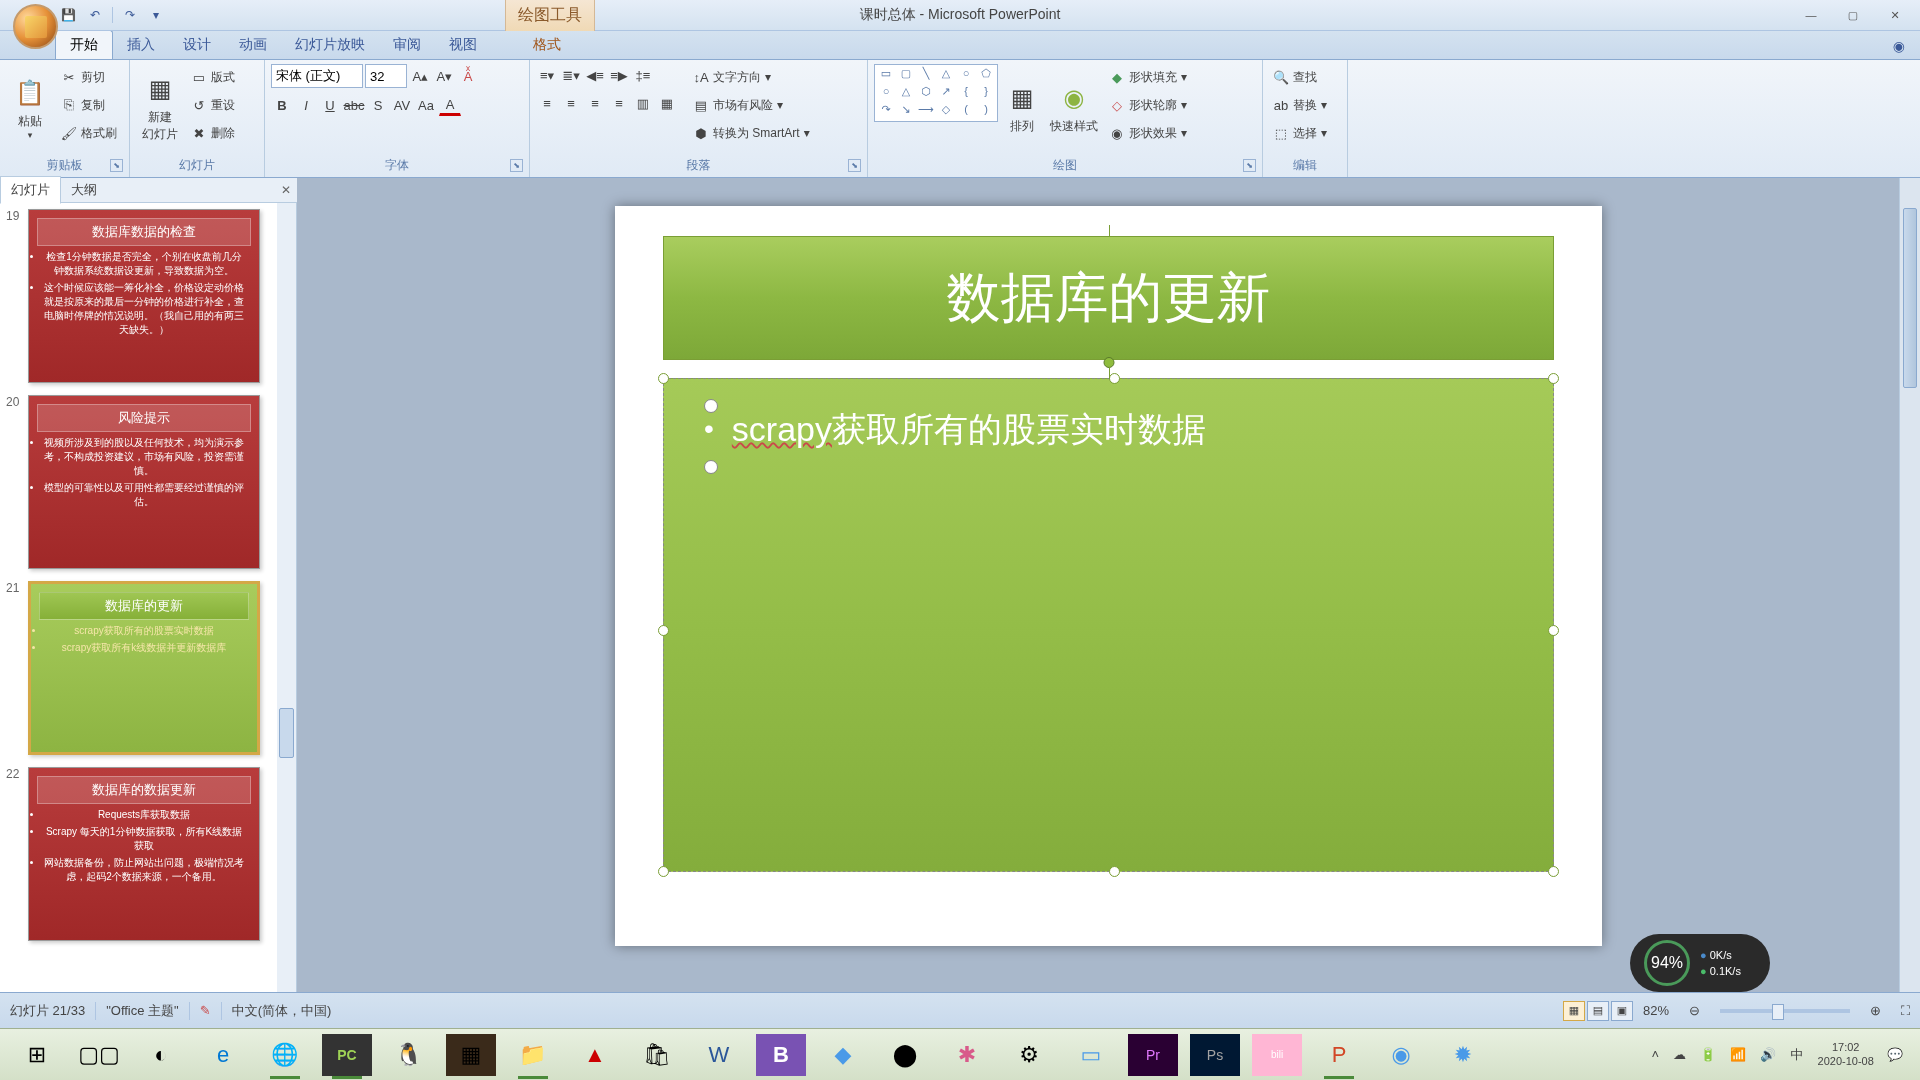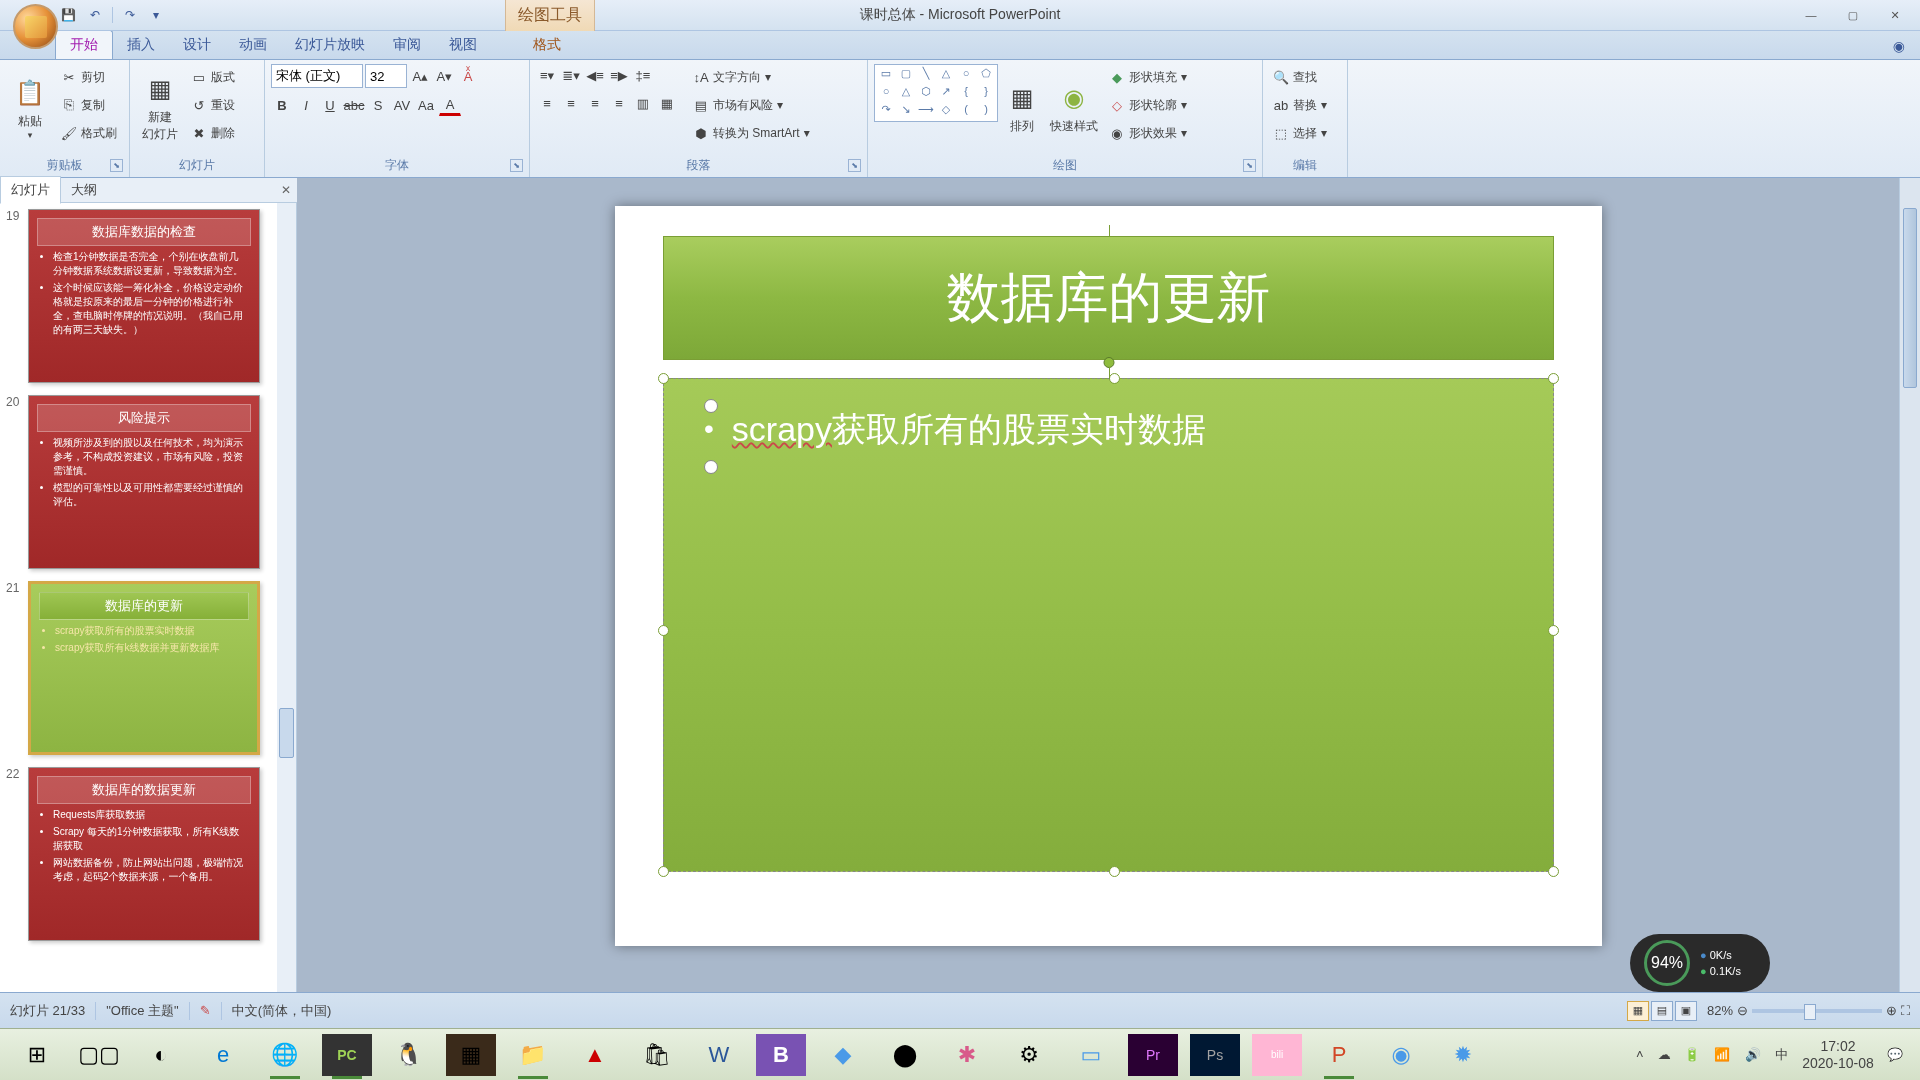--- a/index.html
+++ b/index.html
@@ -13,21 +13,21 @@
 .qat-btn { width: 18px; height: 18px; display:flex; align-items:center; justify-content:center; font-size:12px; color:#3b5998; }
 .qat-sep { width:1px; height:16px; background:#aec5e2; }
 .contextual-tab { position:absolute; left:505px; top:0; height:31px; padding:0 12px; background:linear-gradient(#f5e6d3,#f0d9b5); color:#8b5a2b; font-size:16px; display:flex; align-items:center; border-left:1px solid #d4b896; border-right:1px solid #d4b896; }
 .title-text { position: absolute; left: 50%; transform: translateX(-50%); font-size: 14px; color: #444; }
 .window-btns { position: absolute; right: 5px; display: flex; gap: 2px; }
 .window-btn { width: 40px; height: 22px; display: flex; align-items: center; justify-content: center; font-size: 11px; color: #555; }
 
 
 .tabs { height: 29px; background: linear-gradient(#d4e2f0, #c8d9ec); display: flex; align-items: flex-end; padding-left: 55px; border-bottom: 1px solid #8aa9cf; }
 .tab { padding: 5px 14px; font-size: 14px; color: #3b5998; cursor: pointer; }
-.tab.active { background: #f1f5fa; border: 1px solid #8aa9cf; border-bottom: none; border-radius: 3px 3px 0 0; color: #a21caf; }
+.tab.active { background: #f1f5fa; border: 1px solid #8aa9cf; border-bottom: none; border-radius: 3px 3px 0 0; color: #000000; }
 .tab.contextual { color:#a0561b; }
 .help-icon { position:absolute; right:10px; color:#3b5998; font-size:14px; padding:5px; }
 
 
 .ribbon { height: 118px; background: linear-gradient(#f1f5fa, #e0eaf5); border-bottom: 1px solid #8aa9cf; display: flex; }
 .ribbon-group { border-right: 1px solid #b8cce0; display: flex; flex-direction: column; padding: 2px 4px 0; }
 .ribbon-group-content { flex: 1; display: flex; align-items: flex-start; gap: 3px; padding: 2px; }
 .ribbon-group-label { height: 20px; font-size: 12px; color: #5a7aa8; text-align: center; position: relative; }
 .ribbon-group-label .launcher { position:absolute; right:2px; top:2px; width:13px; height:13px; border:1px solid #9ab3d4; font-size:8px; display:flex; align-items:center; justify-content:center; color:#5a7aa8;}
 .big-btn { display: flex; flex-direction: column; align-items: center; justify-content: center; width: 48px; height: 88px; font-size: 12px; color: #444; }
@@ -50,21 +50,21 @@
 .thumb-container { padding:6px 12px 6px 28px; position:relative; }
 .thumb-num { position:absolute; left:6px; top:6px; font-size:12px; color:#666; }
 .thumb { width:232px; height:174px; background:#fff; border:1px solid #999; box-shadow:2px 2px 4px rgba(0,0,0,0.2); padding:8px; }
 .thumb.selected { border:3px solid #d4a847; }
 .thumb-red { background:linear-gradient(#b83c3c,#a02828); }
 .thumb-green { background:linear-gradient(#a8cc5c,#8db442); }
 .thumb-title { color:#fff; font-size:13px; text-align:center; padding:4px; }
 .thumb-red .thumb-title { background:rgba(255,255,255,0.15); border:1px solid rgba(255,255,255,0.3); }
 .thumb-green .thumb-title { background:linear-gradient(#9fc653,#86b038); border:1px solid rgba(255,255,255,0.3); color:#fff; }
 .thumb-body { color:#fff; font-size:10px; padding:4px 6px; line-height:1.4; }
-.thumb-body li { margin-left:10px; margin-bottom:3px; list-style:disc; }
+.thumb-body li { margin-left:0; margin-bottom:3px; list-style:disc;text-align:center; }
 
 
 .editor { position:absolute; top:178px; left:297px; right:0; bottom:36px; background:#a9b8cb; display:flex; flex-direction:column; }
 .editor-canvas { flex:1; display:flex; align-items:flex-start; justify-content:center; padding:28px 20px 8px; position:relative; overflow:auto;}
 .slide { width:987px; height:740px; background:#fff; box-shadow:0 0 12px rgba(0,0,0,0.4); padding:30px 48px; position:relative; }
 .slide-title-box { background:linear-gradient(#a9cd5e,#8db843,#7da838); border:1px solid #7a9e35; height:124px; display:flex; align-items:center; justify-content:center; margin-bottom:18px; }
 .slide-title { color:#fff; font-size:54px; font-weight:normal; }
 .slide-content-box { background:linear-gradient(#a5ca58,#94bd48,#84ad3c); border:1px dashed #888; height:494px; padding:20px 40px; position:relative; }
 .slide-content-box::before, .slide-content-box::after { content:""; position:absolute; width:12px; height:12px; background:#fff; border:1px solid #888; border-radius:50%; }
 .sel-handle { position:absolute; width:11px; height:11px; background:#fff; border:1px solid #7a9e35; border-radius:50%; }
@@ -83,30 +83,30 @@
 .vscroll-thumb { position:absolute; left:3px; right:3px; top:30px; height:180px; background:linear-gradient(90deg,#c8d9ec,#b0c5dc); border:1px solid #8aa9cf; border-radius:2px;}
 .sidebar-vscroll { position:absolute; right:0; top:0; bottom:0; width:19px; background:#e8eff7; }
 .sidebar-vscroll-thumb { position:absolute; left:2px; right:2px; top:60%; height:50px; background:#c8d9ec; border:1px solid #8aa9cf; border-radius:2px;}
 
 
 .statusbar { position:absolute; bottom:0; left:0; right:0; height:36px; background:linear-gradient(#d4e2f0,#c8d9ec); border-top:1px solid #8aa9cf; display:flex; align-items:center; padding:0 10px; font-size:13px; color:#444; }
 .statusbar .sep { width:1px; height:18px; background:#aec5e2; margin:0 10px; }
 .view-btns { display:flex; gap:2px; margin-left:auto; }
 .view-btn { width:22px; height:20px; border:1px solid #8aa9cf; background:#e8eff7; display:flex; align-items:center; justify-content:center; font-size:11px;}
 .view-btn.active { background:#fdf0d5; border-color:#d4a847;}
-.zoom { display:flex; align-items:center; gap:4px; margin-left:10px;}
+.zoom { display:flex; align-items:center; gap:20px; margin-left:10px;}
 .zoom-slider { width:130px; height:4px; background:#aec5e2; position:relative; }
 .zoom-slider::after { content:""; position:absolute; left:40%; top:-5px; width:10px; height:14px; background:#e8eff7; border:1px solid #8aa9cf;}
 
 
 .taskbar { position:absolute; bottom:0; left:0; right:0; height:52px; background:linear-gradient(#e8f0e0,#d4e0c8); border-top:1px solid #a0b090; display:flex; align-items:center; padding:0 6px; z-index:100; }
 .taskbar-item { width:50px; height:42px; display:flex; align-items:center; justify-content:center; font-size:22px; margin:0 6px; position:relative;}
 .taskbar-item.active::after { content:""; position:absolute; bottom:-3px; left:10px; right:10px; height:3px; background:#4a8a3a;}
 .tray { margin-left:auto; display:flex; align-items:center; gap:14px; font-size:13px; color:#444; padding-right:10px;}
-.clock { text-align:center; font-size:14px; line-height:1.2;}
+.clock { text-align:center; font-size:11px; line-height:1.2;}
 
 
 .net-widget { position:absolute; right:150px; bottom:88px; width:140px; height:58px; background:#2a2a2a; border-radius:29px; display:flex; align-items:center; padding:0 14px; color:#fff; font-size:13px; z-index:50;}
 .net-circle { width:46px; height:46px; border-radius:50%; border:3px solid #4a9a5a; display:flex; align-items:center; justify-content:center; font-size:16px; margin-right:10px;}
 .net-stats { font-size:11px; line-height:1.5;}
 .net-stats .up::before{content:"● "; color:#4a8aca;}
 .net-stats .dn::before{content:"● "; color:#4abc6a;}
 
 .statusbar-wrap { position:absolute; bottom:52px; left:0; right:0; }
 </style>

